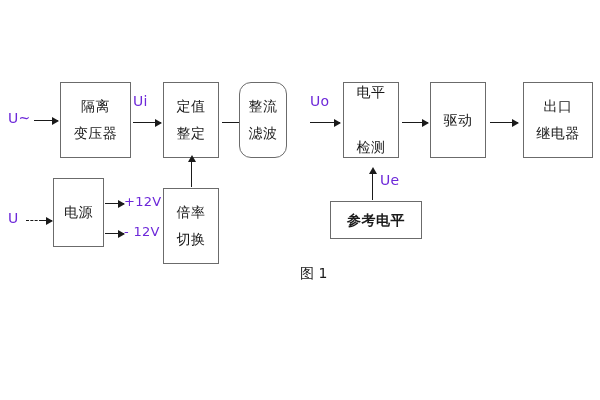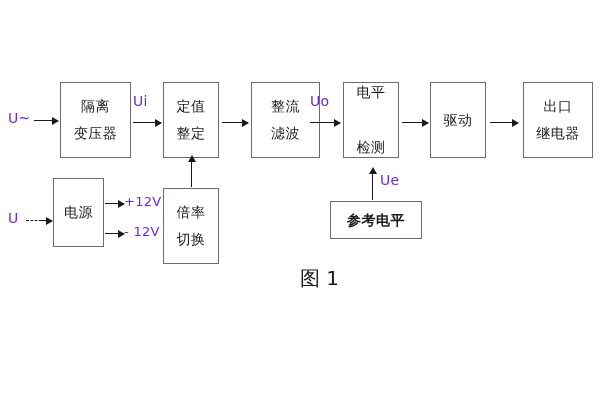--- a/index.html
+++ b/index.html
@@ -44,21 +44,21 @@
     font-size: 14px;
     color: #6d28d9;
     white-space: nowrap;
     letter-spacing: 0.3px;
   }
   .label.small {
     font-size: 13px;
   }
   .caption {
     position: absolute;
-    font-size: 20px;
+    font-size: 14px;
     color: #1a1a1a;
     white-space: nowrap;
   }
   
   .arrow-h {
     position: absolute;
     height: 0;
     border-top: 1.4px solid #1a1a1a;
   }
   .arrow-h::after {
@@ -112,21 +112,21 @@
   <div class="label" style="left:133px; top:93px;">Ui</div>
   <div class="arrow-h" style="left:133px; top:122px; width:28px;"></div>
 
   <div class="box" style="left:163px; top:82px; width:56px; height:76px;">
     <span class="line">定值</span>
     <span class="line">整定</span>
   </div>
 
   <div class="arrow-h" style="left:222px; top:122px; width:26px;"></div>
 
-  <div class="box" style="left:251px; top:82px; width:69px; height:76px;">
+  <div class="box" style="left:239px; top:82px; width:48px; height:76px;border-radius:12px;">
     <span class="line">整流</span>
     <span class="line">滤波</span>
   </div>
 
   <div class="label" style="left:310px; top:93px;">Uo</div>
   <div class="arrow-h" style="left:310px; top:122px; width:30px;"></div>
 
   <div class="box" style="left:343px; top:82px; width:56px; height:76px;gap:28px;">
     <span class="line">电平</span>
     <span class="line">检测</span>

